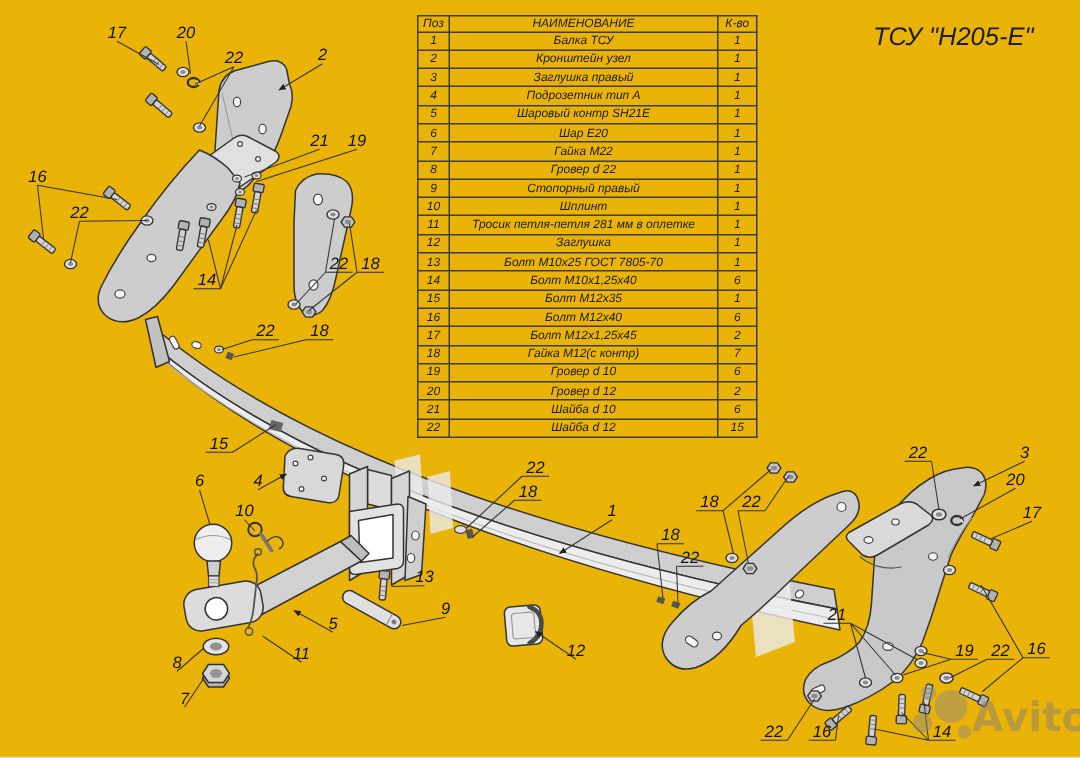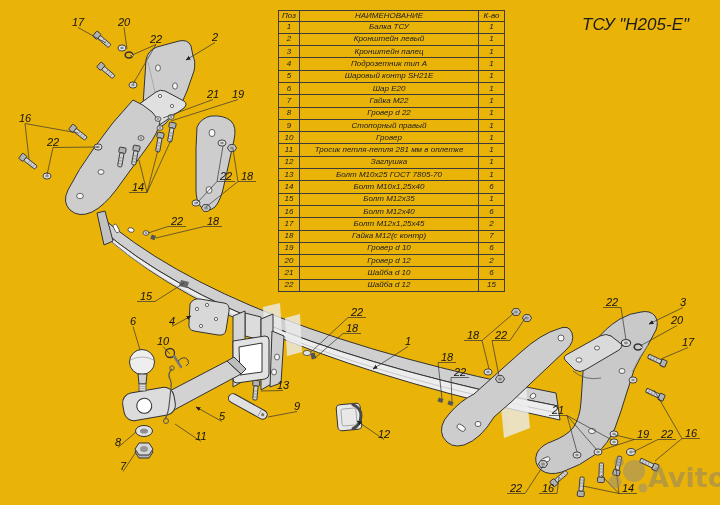--- a/index.html
+++ b/index.html
@@ -470,26 +470,26 @@
           </tr>
         </thead>
     <tbody>
           <tr>
             <td>1</td>
             <td>Балка ТСУ</td>
             <td>1</td>
           </tr>
           <tr>
             <td>2</td>
-            <td>Кронштейн левый</td>
+            <td>Кронштейн узел</td>
             <td>1</td>
           </tr>
           <tr>
             <td>3</td>
-            <td>Кронштейн палец</td>
+            <td>Заглушка правый</td>
             <td>1</td>
           </tr>
           <tr>
             <td>4</td>
             <td>Подрозетник тип А</td>
             <td>1</td>
           </tr>
           <tr>
             <td>5</td>
             <td>Шаровый контр SH21E</td>
@@ -510,21 +510,21 @@
             <td>Гровер d 22</td>
             <td>1</td>
           </tr>
           <tr>
             <td>9</td>
             <td>Стопорный правый</td>
             <td>1</td>
           </tr>
           <tr>
             <td>10</td>
-            <td>Гровер</td>
+            <td>Шплинт</td>
             <td>1</td>
           </tr>
           <tr>
             <td>11</td>
             <td>Тросик петля-петля 281 мм в оплетке</td>
             <td>1</td>
           </tr>
           <tr>
             <td>12</td>
             <td>Заглушка</td>

